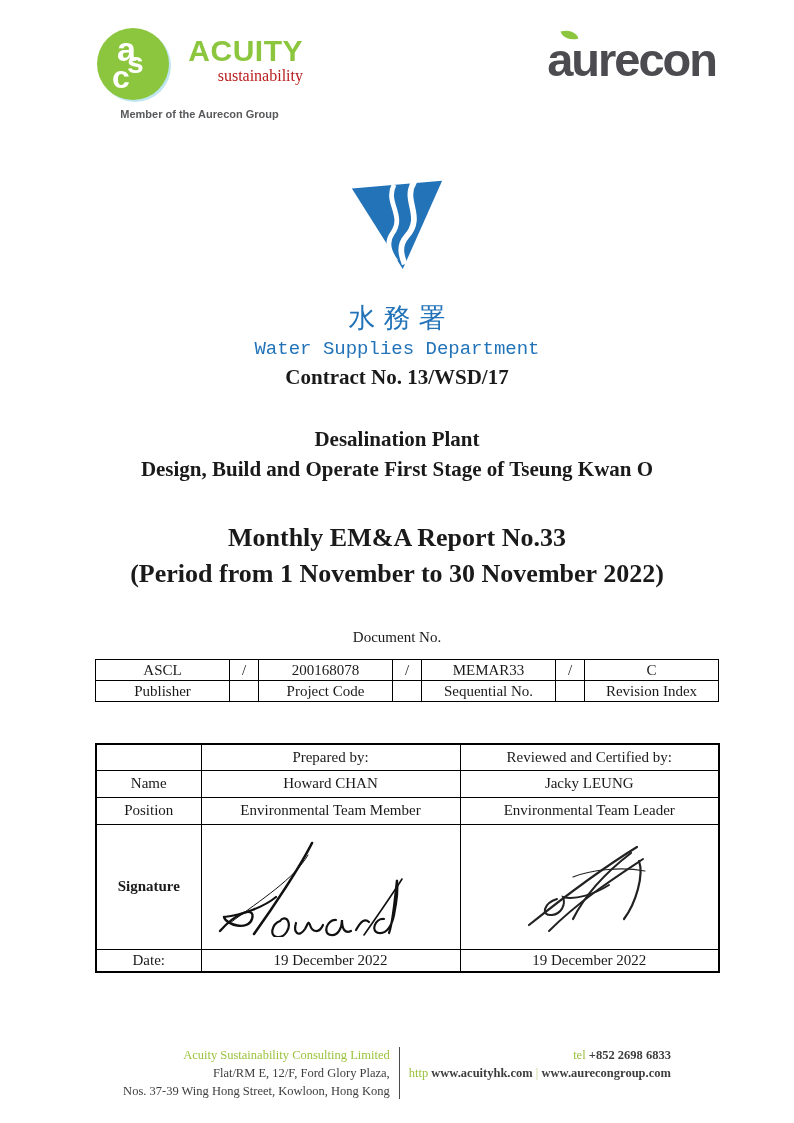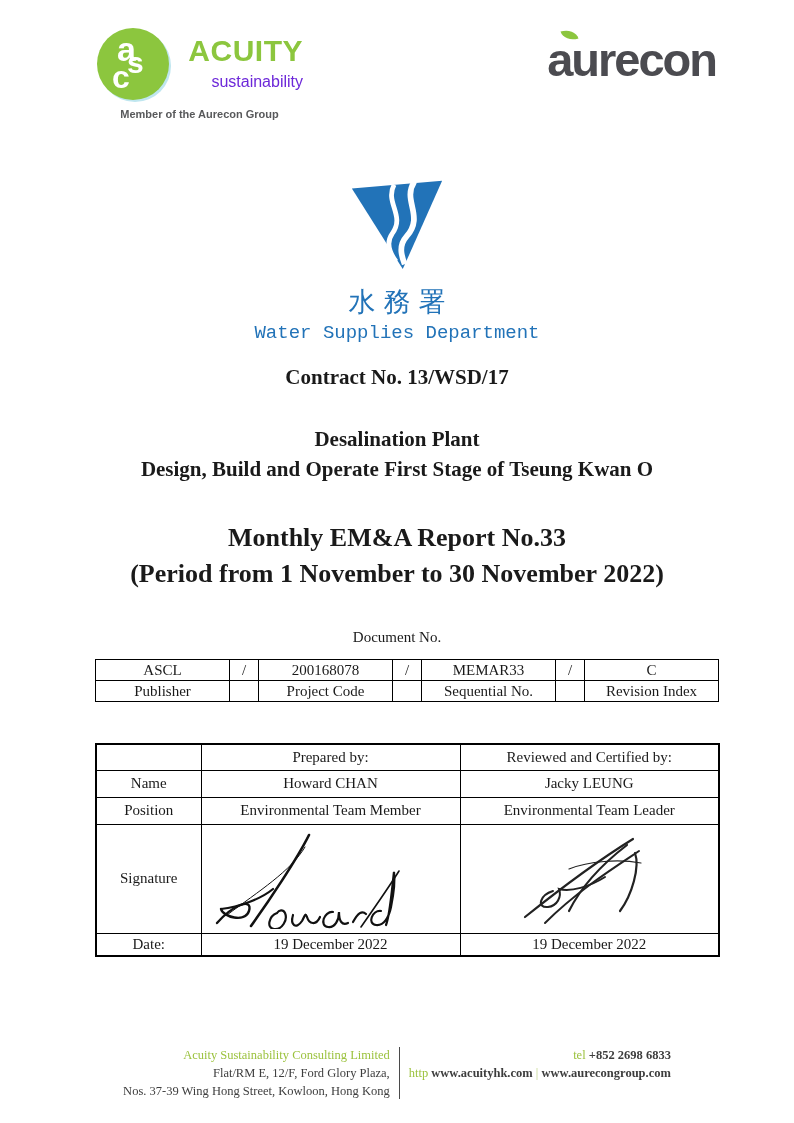--- a/index.html
+++ b/index.html
@@ -24,43 +24,43 @@
   }
   .asc-a { font-size:34px; left:20px; top:4px; }
   .asc-s { font-size:30px; left:30px; top:20px; }
   .asc-c { font-size:32px; left:15px; top:33px; }
   .acuity-words { margin-left:8px; margin-top:8px; text-align:right; width:126px; }
   .acuity-name {
     font-family:"Liberation Sans", sans-serif; font-weight:bold;
     font-size:30px; letter-spacing:0.5px; color:#8cc63e; line-height:1;
   }
   .acuity-sub {
-    font-family:Liberation Sans, sans-serif; font-size:16px;
-    color:#6d28d9; line-height:1.1; margin-top:7px;
+    font-family:Liberation Serif, serif; font-size:16px;
+    color:#b91c1c; line-height:1.1; margin-top:1px;
   }
   .acuity-tagline {
     font-family:"Liberation Sans", sans-serif; font-weight:bold;
     font-size:11px; color:#58595b; text-align:center; margin-top:8px; width:205px;
   }
   .aurecon-logo { position:absolute; right:78px; top:36px; }
   .aurecon-word {
     position:relative; font-family:"Liberation Sans", sans-serif;
     font-weight:bold; font-size:47px; letter-spacing:-2px; color:#4b4b50; line-height:1;
   }
   .aurecon-leaf {
     position:absolute; left:15px; top:-7px; width:15px; height:12px;
     background:#8cc63e; border-radius:0 100% 0 100%;
     transform:rotate(-18deg);
   }
 
   
   .wsd-block { position:absolute; left:0; top:176px; width:100%; text-align:center; }
   .wsd-svg { width:96px; height:96px; display:inline-block; }
   .wsd-cn {
-    margin-top:8px; font-size:27px; letter-spacing:8px; color:#2273b8;
+    margin-top:24px; font-size:27px; letter-spacing:8px; color:#2273b8;
     font-weight:500; text-indent:8px;
   }
   .wsd-en {
     margin-top:2px; font-family:Liberation Mono, monospace;
     font-size:19px; color:#2273b8;
   }
 
   
   .t-contract { position:absolute; left:0; top:365px; width:100%; text-align:center;
     font-size:21px; font-weight:bold; }
@@ -85,21 +85,21 @@
   
   .sign-table {
     position:absolute; left:95px; top:733px; width:623px;
     table-layout:fixed; font-size:15px; border:2.5px solid #000;
   }
   .sign-table td {
     border:1.5px solid #000; text-align:center; padding:2px 4px; vertical-align:middle;
   }
   .row-head td { height:26px; }
   .row-name td, .row-pos td { height:27px; }
-  .row-sig td { height:106px; padding:4px; }
+  .row-sig td { height:106px; padding:12px;font-weight:bold; }
   .row-date td { height:16px; }
   .sig-svg { display:block; margin:0 auto; }
 
   
   .footer {
     position:absolute; left:0; top:1046px; width:100%;
     display:flex; justify-content:center; align-items:stretch;
     font-size:12.5px; line-height:18px;
   }
   .footer-left { text-align:right; color:#3d3d3d; }

